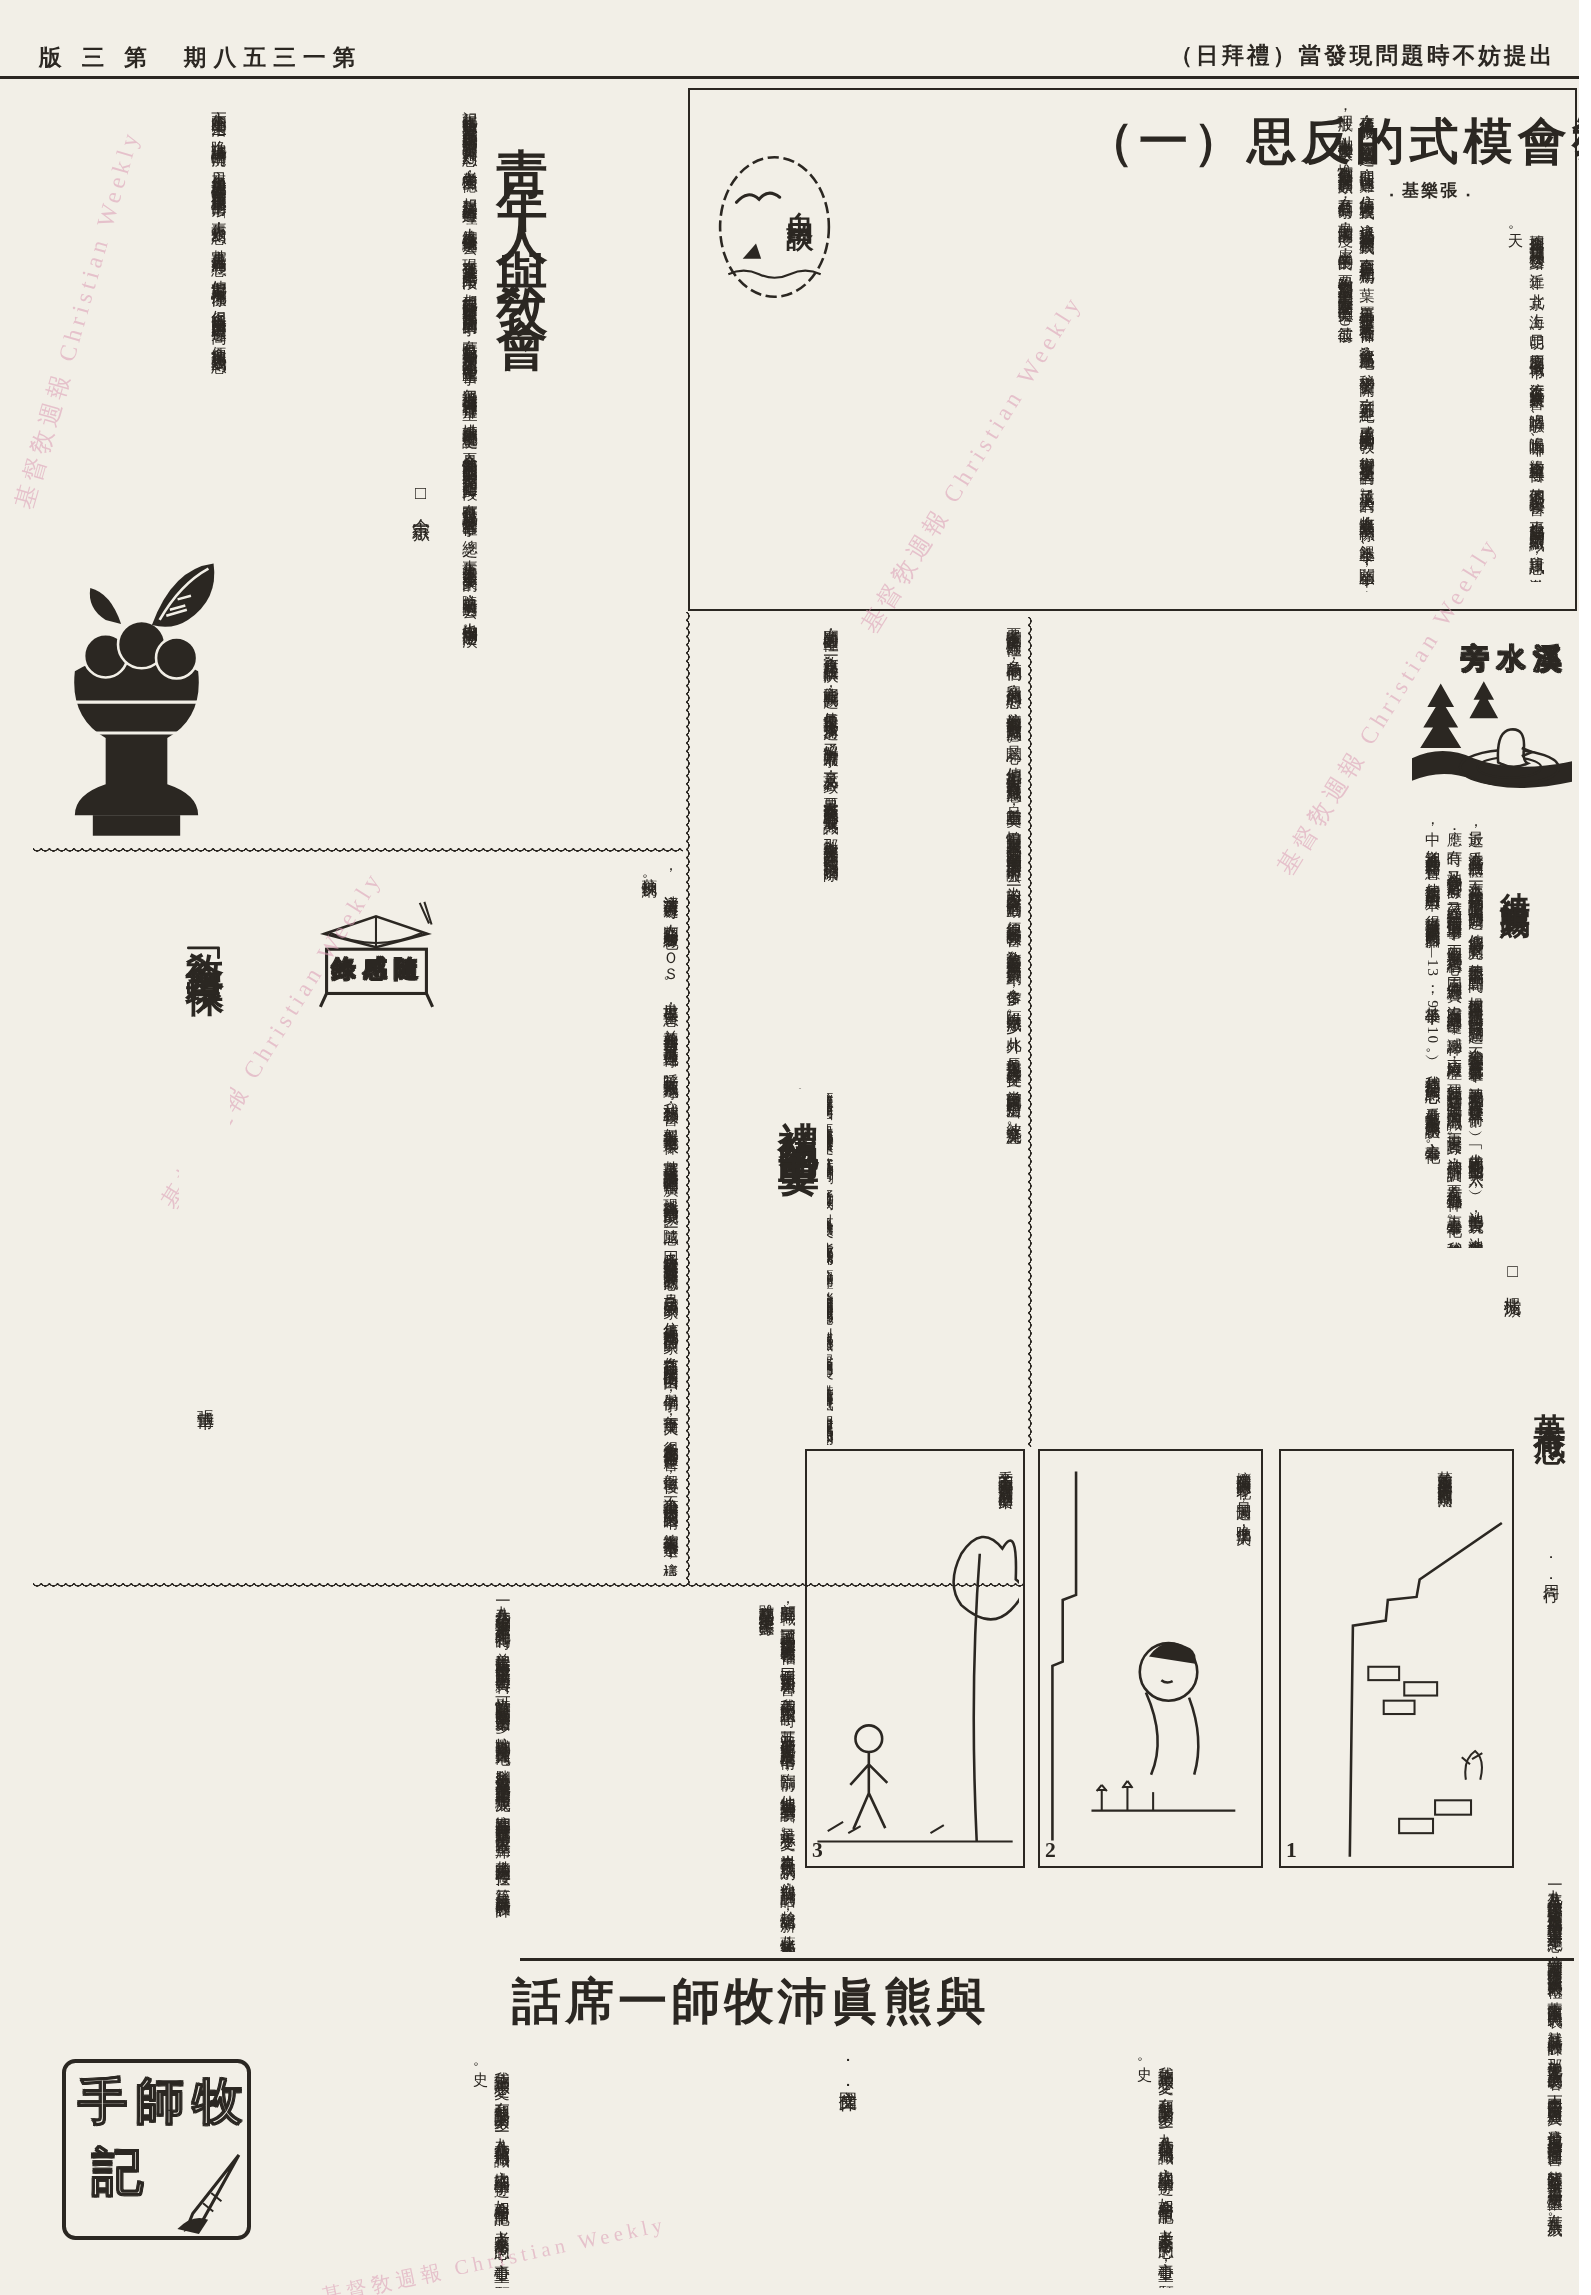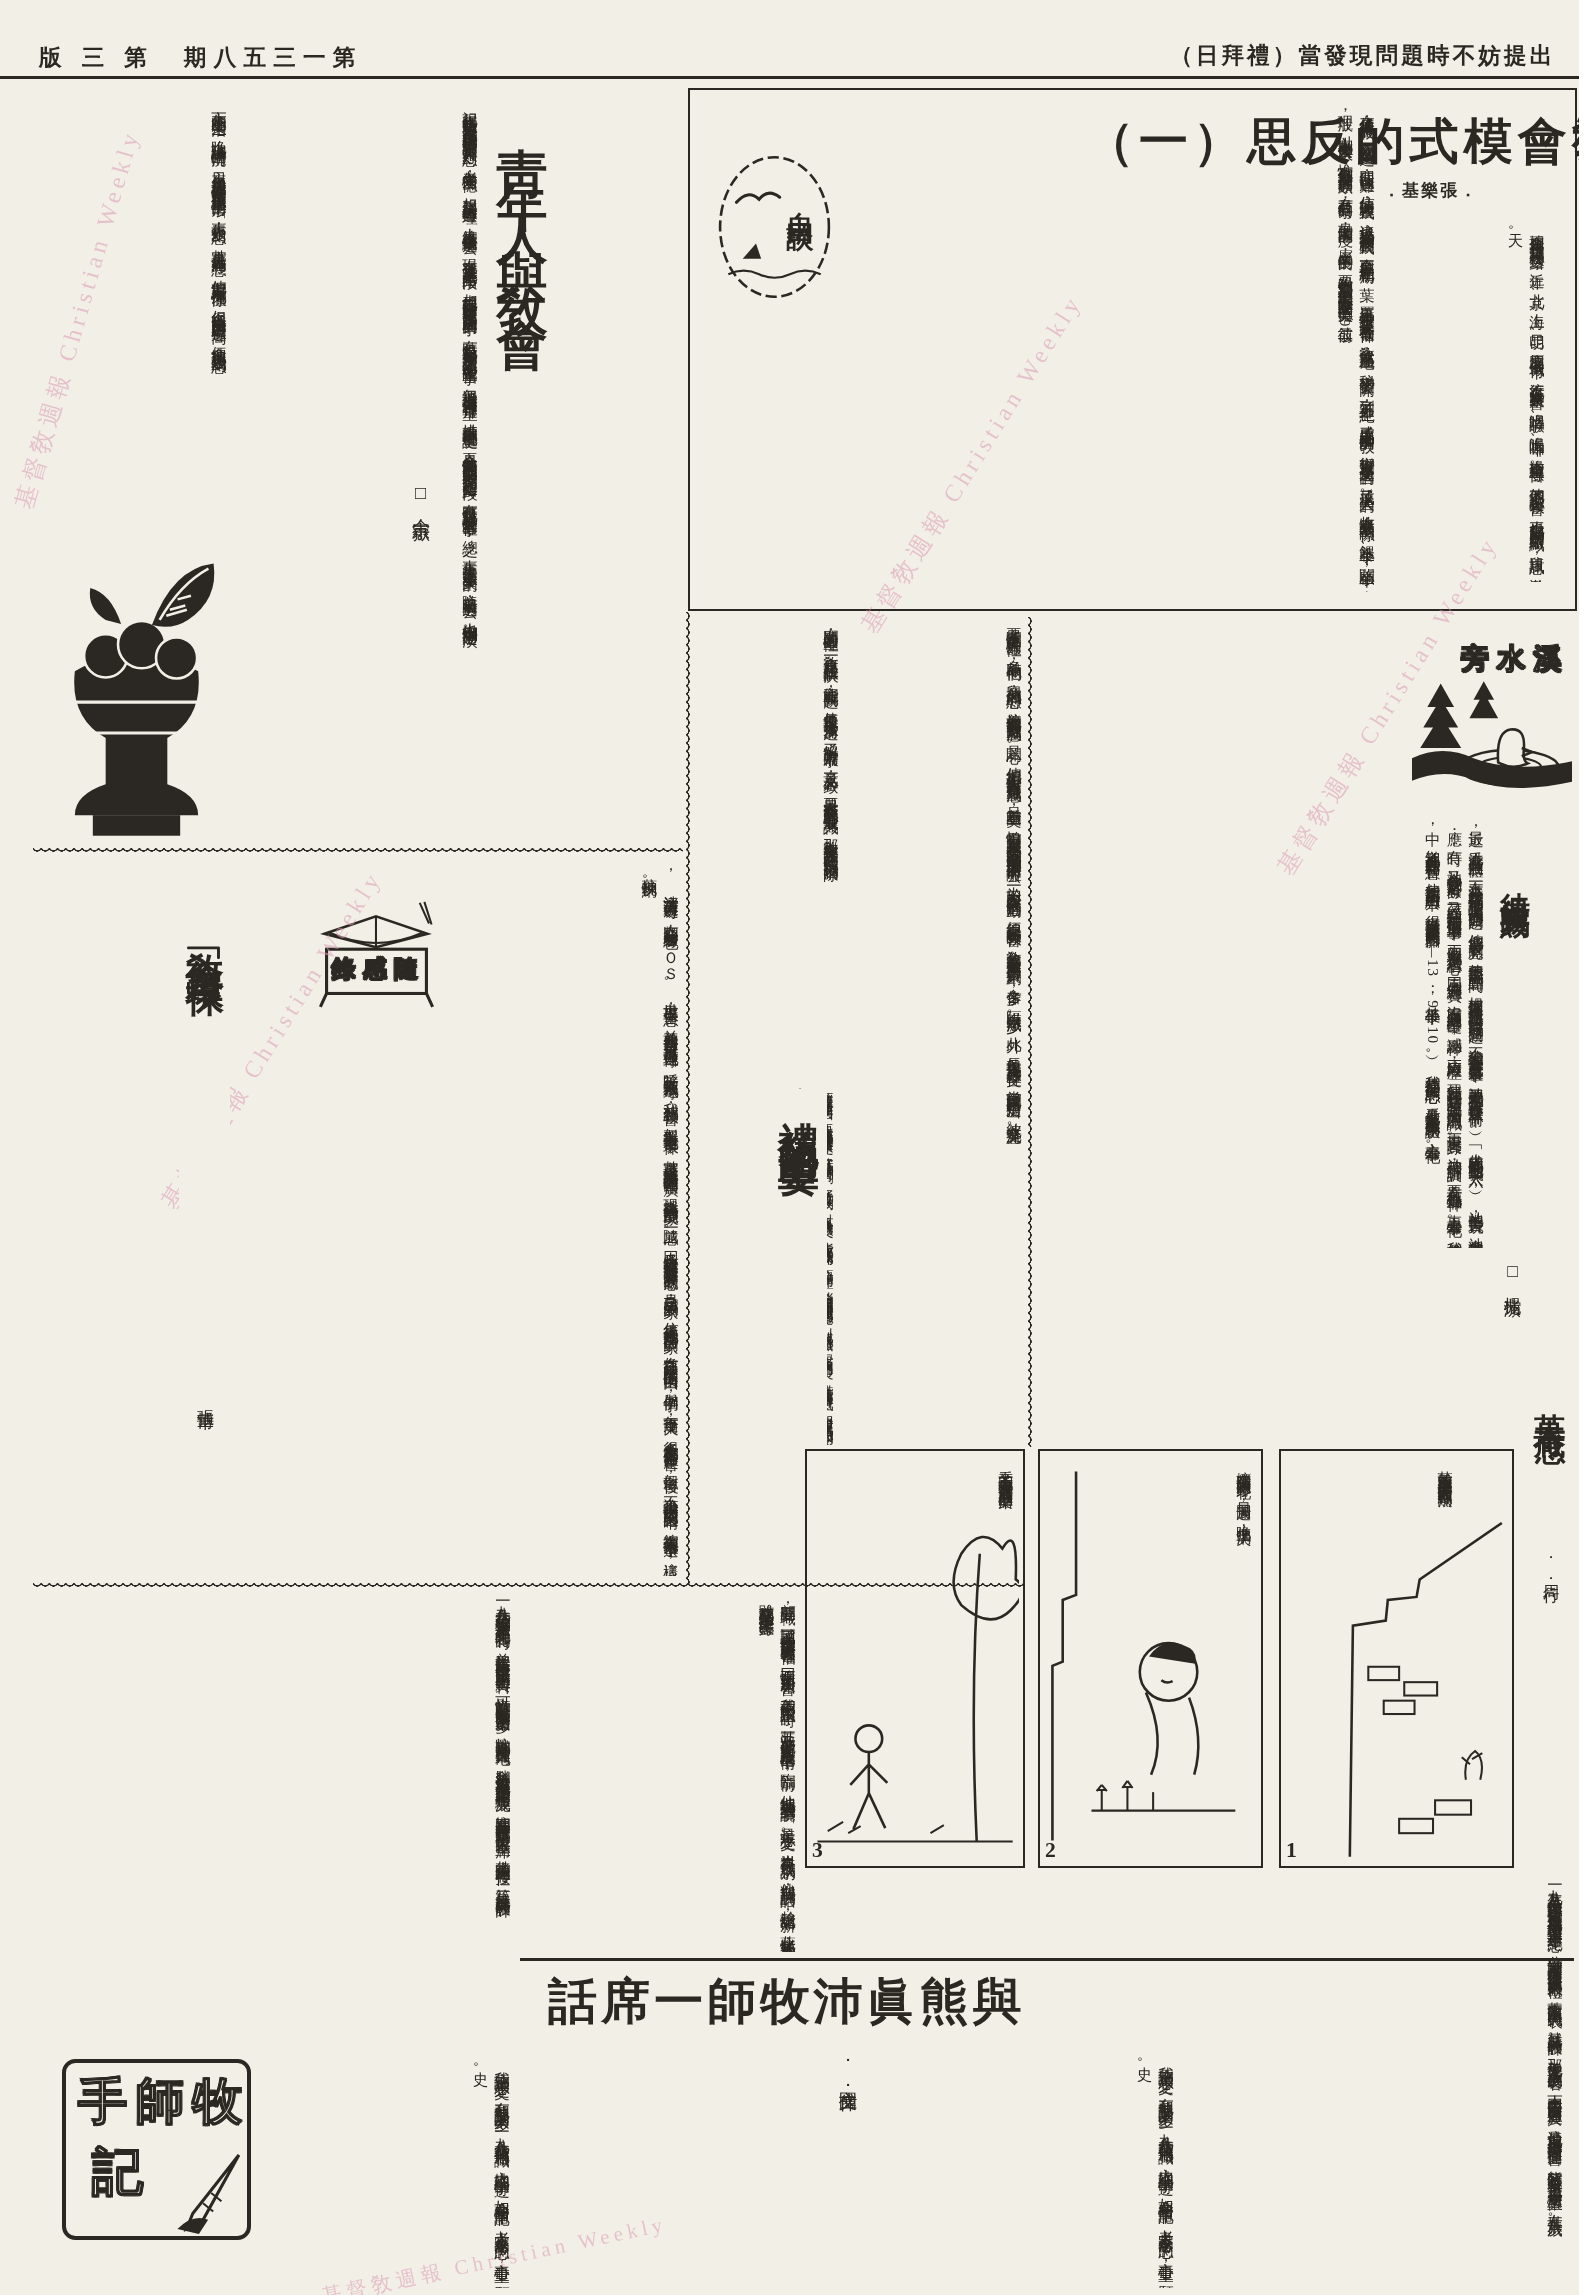--- a/index.html
+++ b/index.html
@@ -161,21 +161,21 @@
 
   <div class="wavy-h" style="left:33px;top:1583px;width:992px;"></div>
 
   <div class="vt" style="left:33px;top:1592px;width:481px;height:458px;">一九八六年當我編寫香港堂五十週年紀念特刊時，曾搜集華南敎區十位敎區主席的生平資料，可惜當時有關熊牧師的事迹所知不多。抗戰期間堂會遷往內地，勝利後香港堂與九龍堂的重建工程相繼完成；這期間選黃仲凱牧師爲第一位華人敎區主席，其後由關更有接任，第三位就是熊眞沛牧師。</div>
   <div class="vt" style="left:519px;top:1592px;width:280px;height:360px;">顧問三要職，誠屬國內一位德高望重的敎會領袖。回憶兩年前那次相會，我們兩人暢談了三小時，其中涉及一些他從未曾向人提及的事情。臨別前，他特地握着我的手說：「這是忘年之交」。豈料今天已成訣別，他對我所說的話，趁記憶猶新，藉此憶述其人其事，雖或在某些細節上未能盡錄。</div>
   <div class="vt" style="left:1183px;top:1876px;width:383px;height:411px;">一九八八年五月循道衞理聯合敎會盛大慶祝衞斯理約翰重生二百五十週年紀念，分別邀請英國及國內循道宗派代表前來觀禮。華南敎區派出的代表，就是熊眞沛牧師。那年他已是八十多歲的長者，由丁會長陪同出席各項慶典，這是他首次與香港循道衞理同道會面。熊牧師於今年一月十七日在廣州安息主懷，在世八十六歲。</div>
   <div class="vt" style="left:519px;top:2054px;width:658px;height:234px;">我倆訣別忘年之交，有和他談過話的人不多。一九八六年當我與他相識，內地詳細的事迹，如今藉着回憶記下，老人家是念念不忘的，心事重重，願後人珍重這段歷史。</div>
   <div class="vt" style="left:253px;top:2059px;width:260px;height:229px;">我倆訣別忘年之交，有和他談過話的人不多。一九八六年當我與他相識，內地詳細的事迹，如今藉着回憶記下，老人家是念念不忘的，心事重重，願後人珍重這段歷史。</div>
 
   <div class="rule" style="left:520px;top:1958px;width:1054px;height:3.1px;"></div>
-  <div class="hhead" style="left:548px;top:1969px;font-size:49px;letter-spacing:4.1px;">話席一師牧沛眞熊與</div>
+  <div class="hhead" style="left:512px;top:1969px;font-size:49px;letter-spacing:4.1px;">話席一師牧沛眞熊與</div>
   <div class="vt" style="left:836px;top:2056px;font-size:18.5px;height:113px;background:#f2efe7;z-index:3;">．文國偉．</div>
 
   <div class="abs" style="left:62px;top:2059px;width:181px;height:173px;border:4.1px solid #2b2722;border-radius:13.4px;background:#f2efe7;z-index:3;">
     <div class="hhead outline-txt" style="left:12.3px;top:6.2px;font-size:49px;letter-spacing:8.2px;">手師牧</div>
     <div class="hhead outline-txt" style="left:26px;top:75px;font-size:51px;">記</div>
     <svg width="82" height="82" viewBox="0 0 160 160" style="position:absolute;right:3.1px;bottom:2.1px;">
       <path d="M150 6 L60 120 l-12 30 l30 -14 z" fill="none" stroke="#2b2722" stroke-width="6"></path>
       <path d="M30 150 q30 -30 60 -18 l-18 28 z" fill="#2b2722"></path>
       <path d="M96 80 l20 16 M80 100 l20 16" stroke="#2b2722" stroke-width="4"></path>
     </svg>

